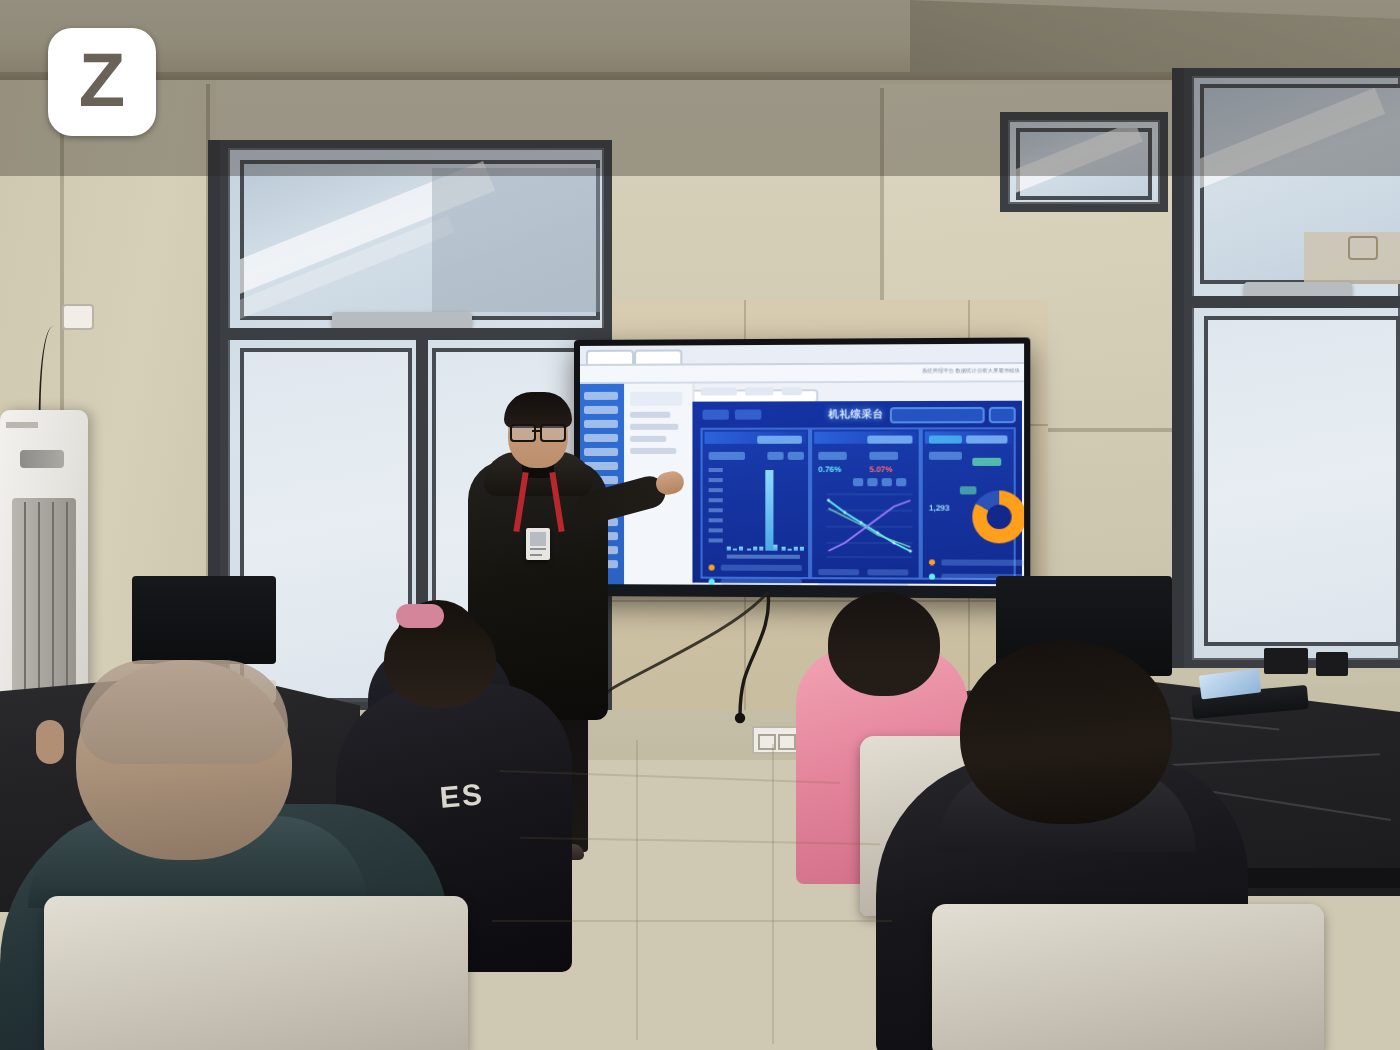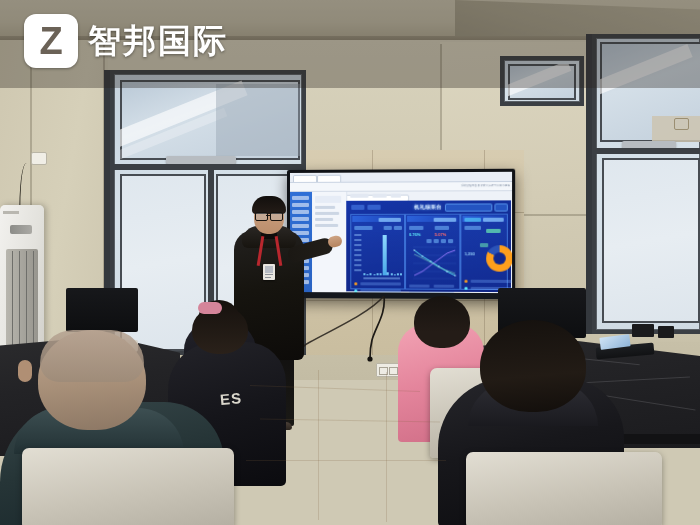--- a/index.html
+++ b/index.html
@@ -481,17 +481,16 @@
   <div class="plank" style="left:246px;top:460px;width:200px;height:1px;"></div>
   <div class="plank" style="left:318px;top:370px;width:1px;height:150px;"></div>
   <div class="plank" style="left:386px;top:372px;width:1px;height:150px;"></div>
 
   <div id="logo-band"></div>
   <div id="logo">
     <div class="logo-mark">
       <span class="logo-z">Z</span>
     </div>
     <div class="logo-txt">
-      <div class="logo-main">智邦国际</div>
     </div>
   </div>
 
 </div>
 
 </body></html>

